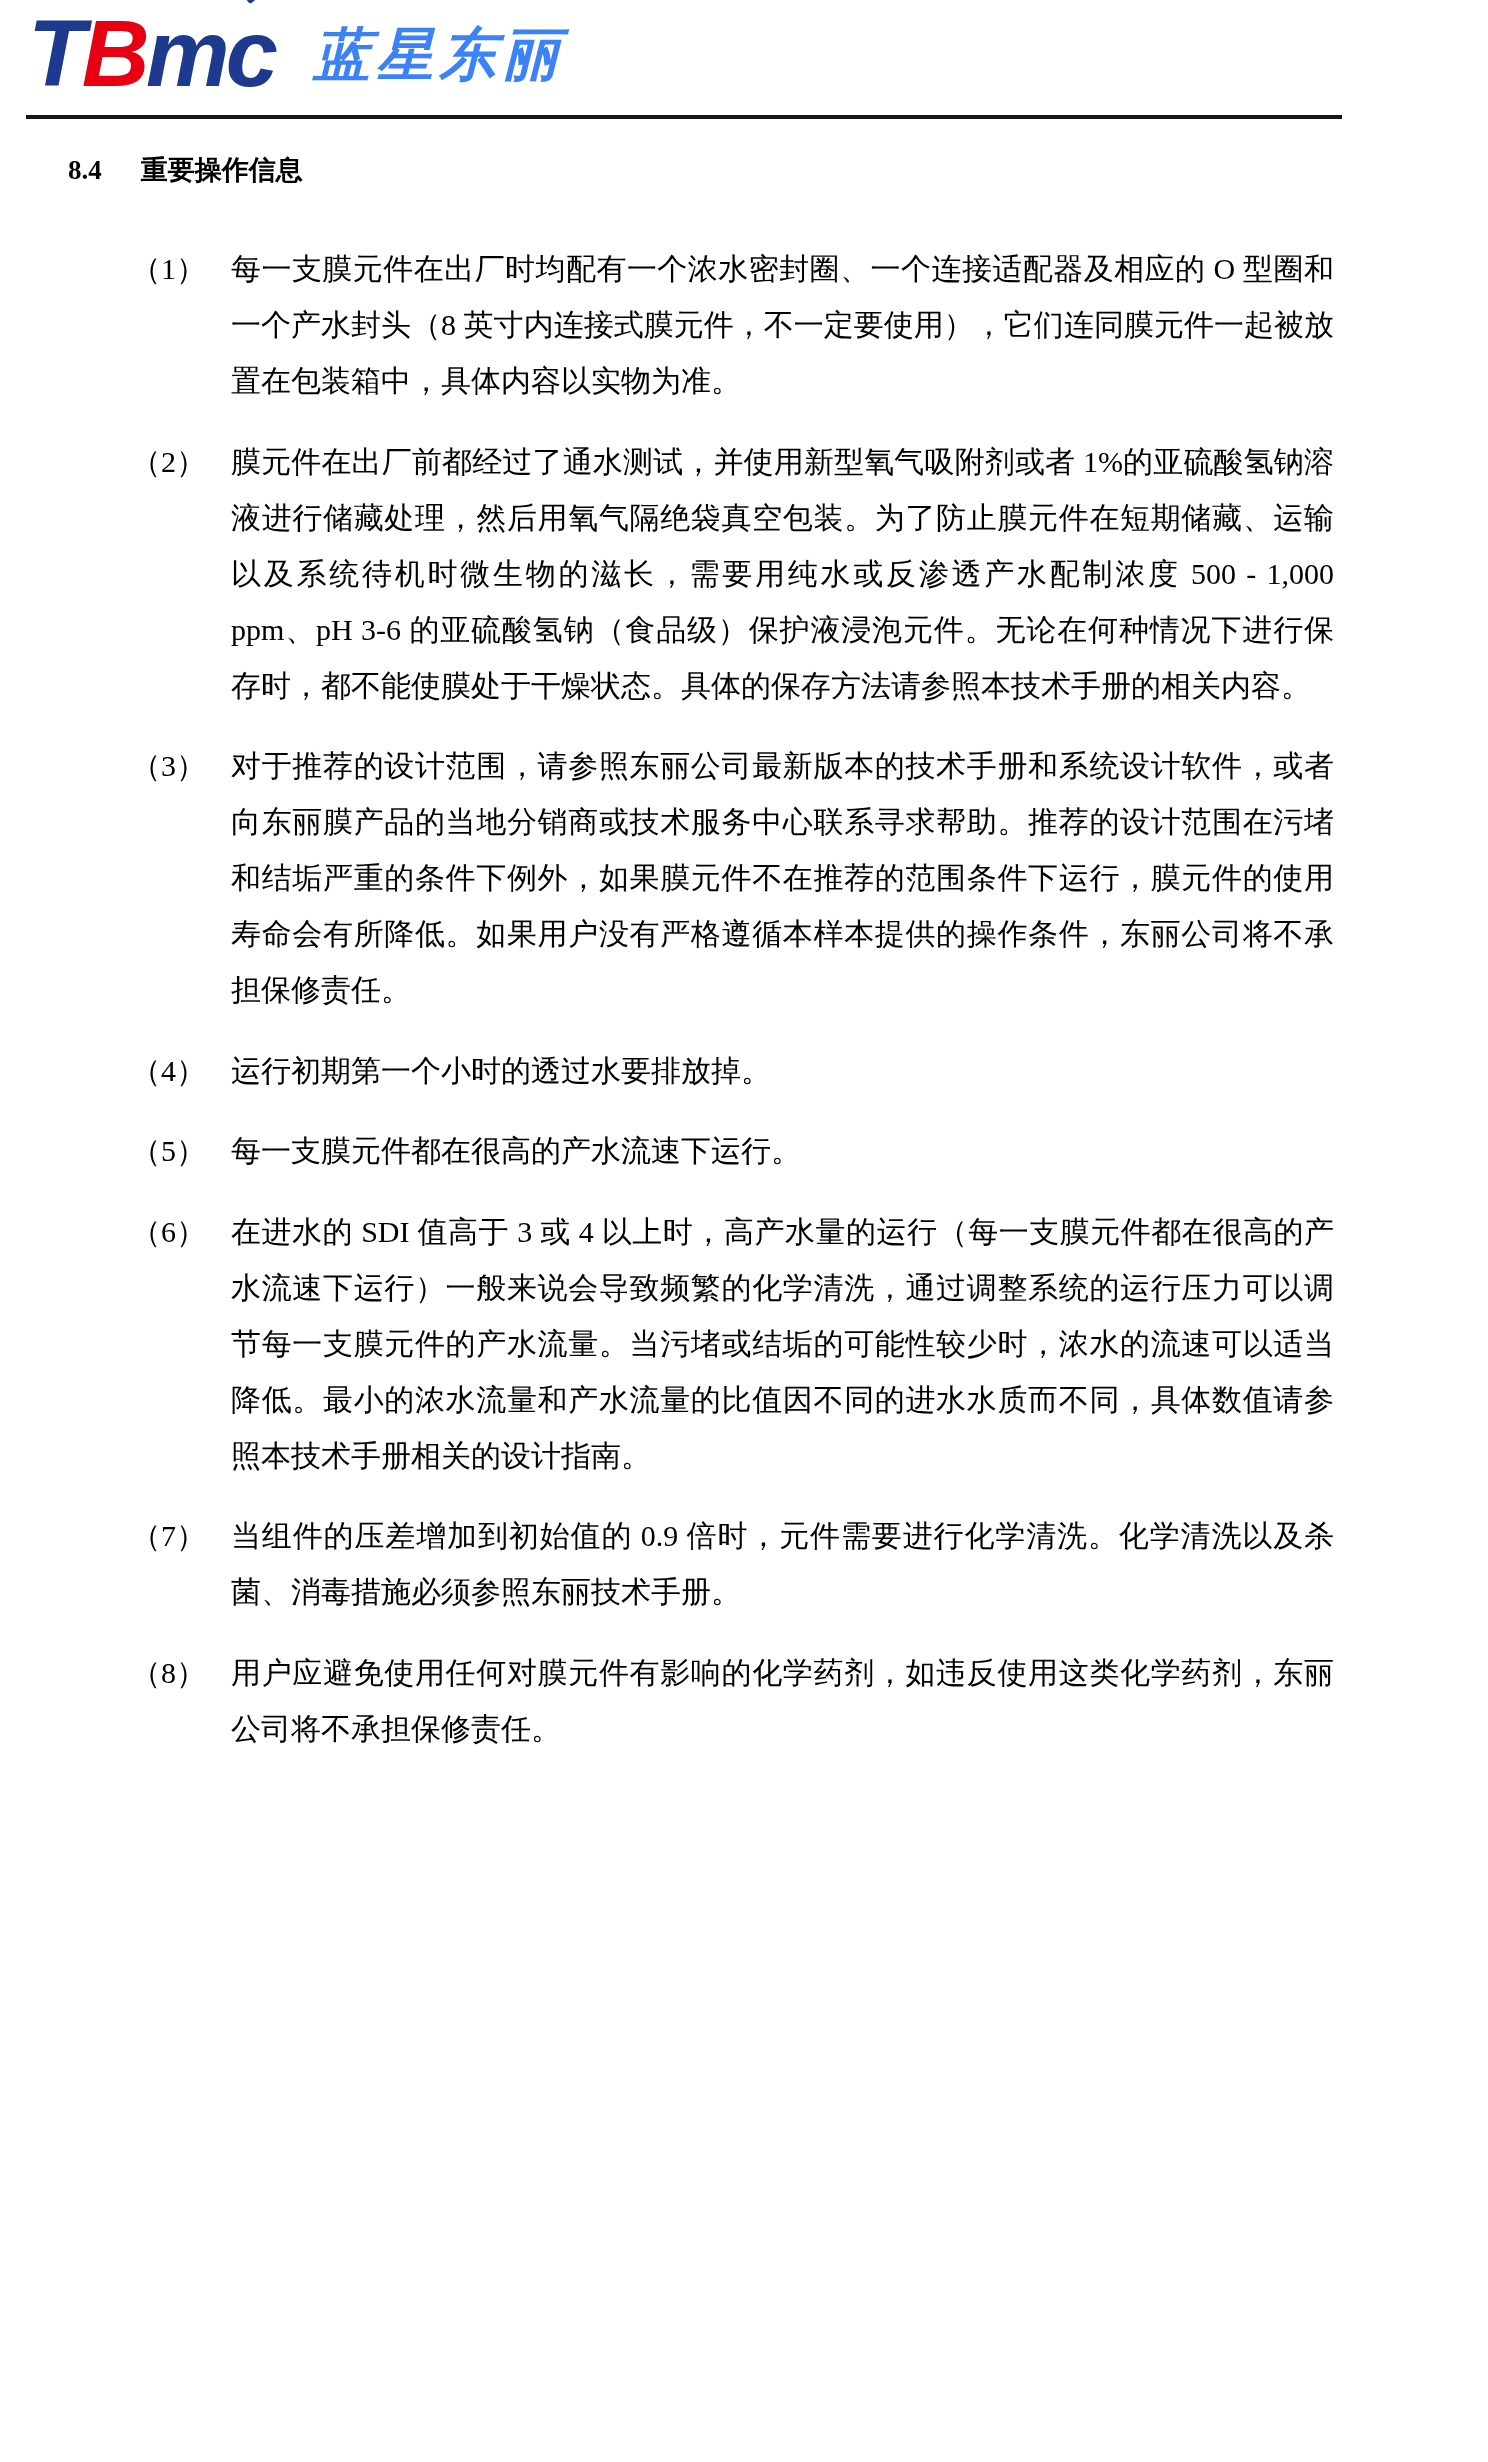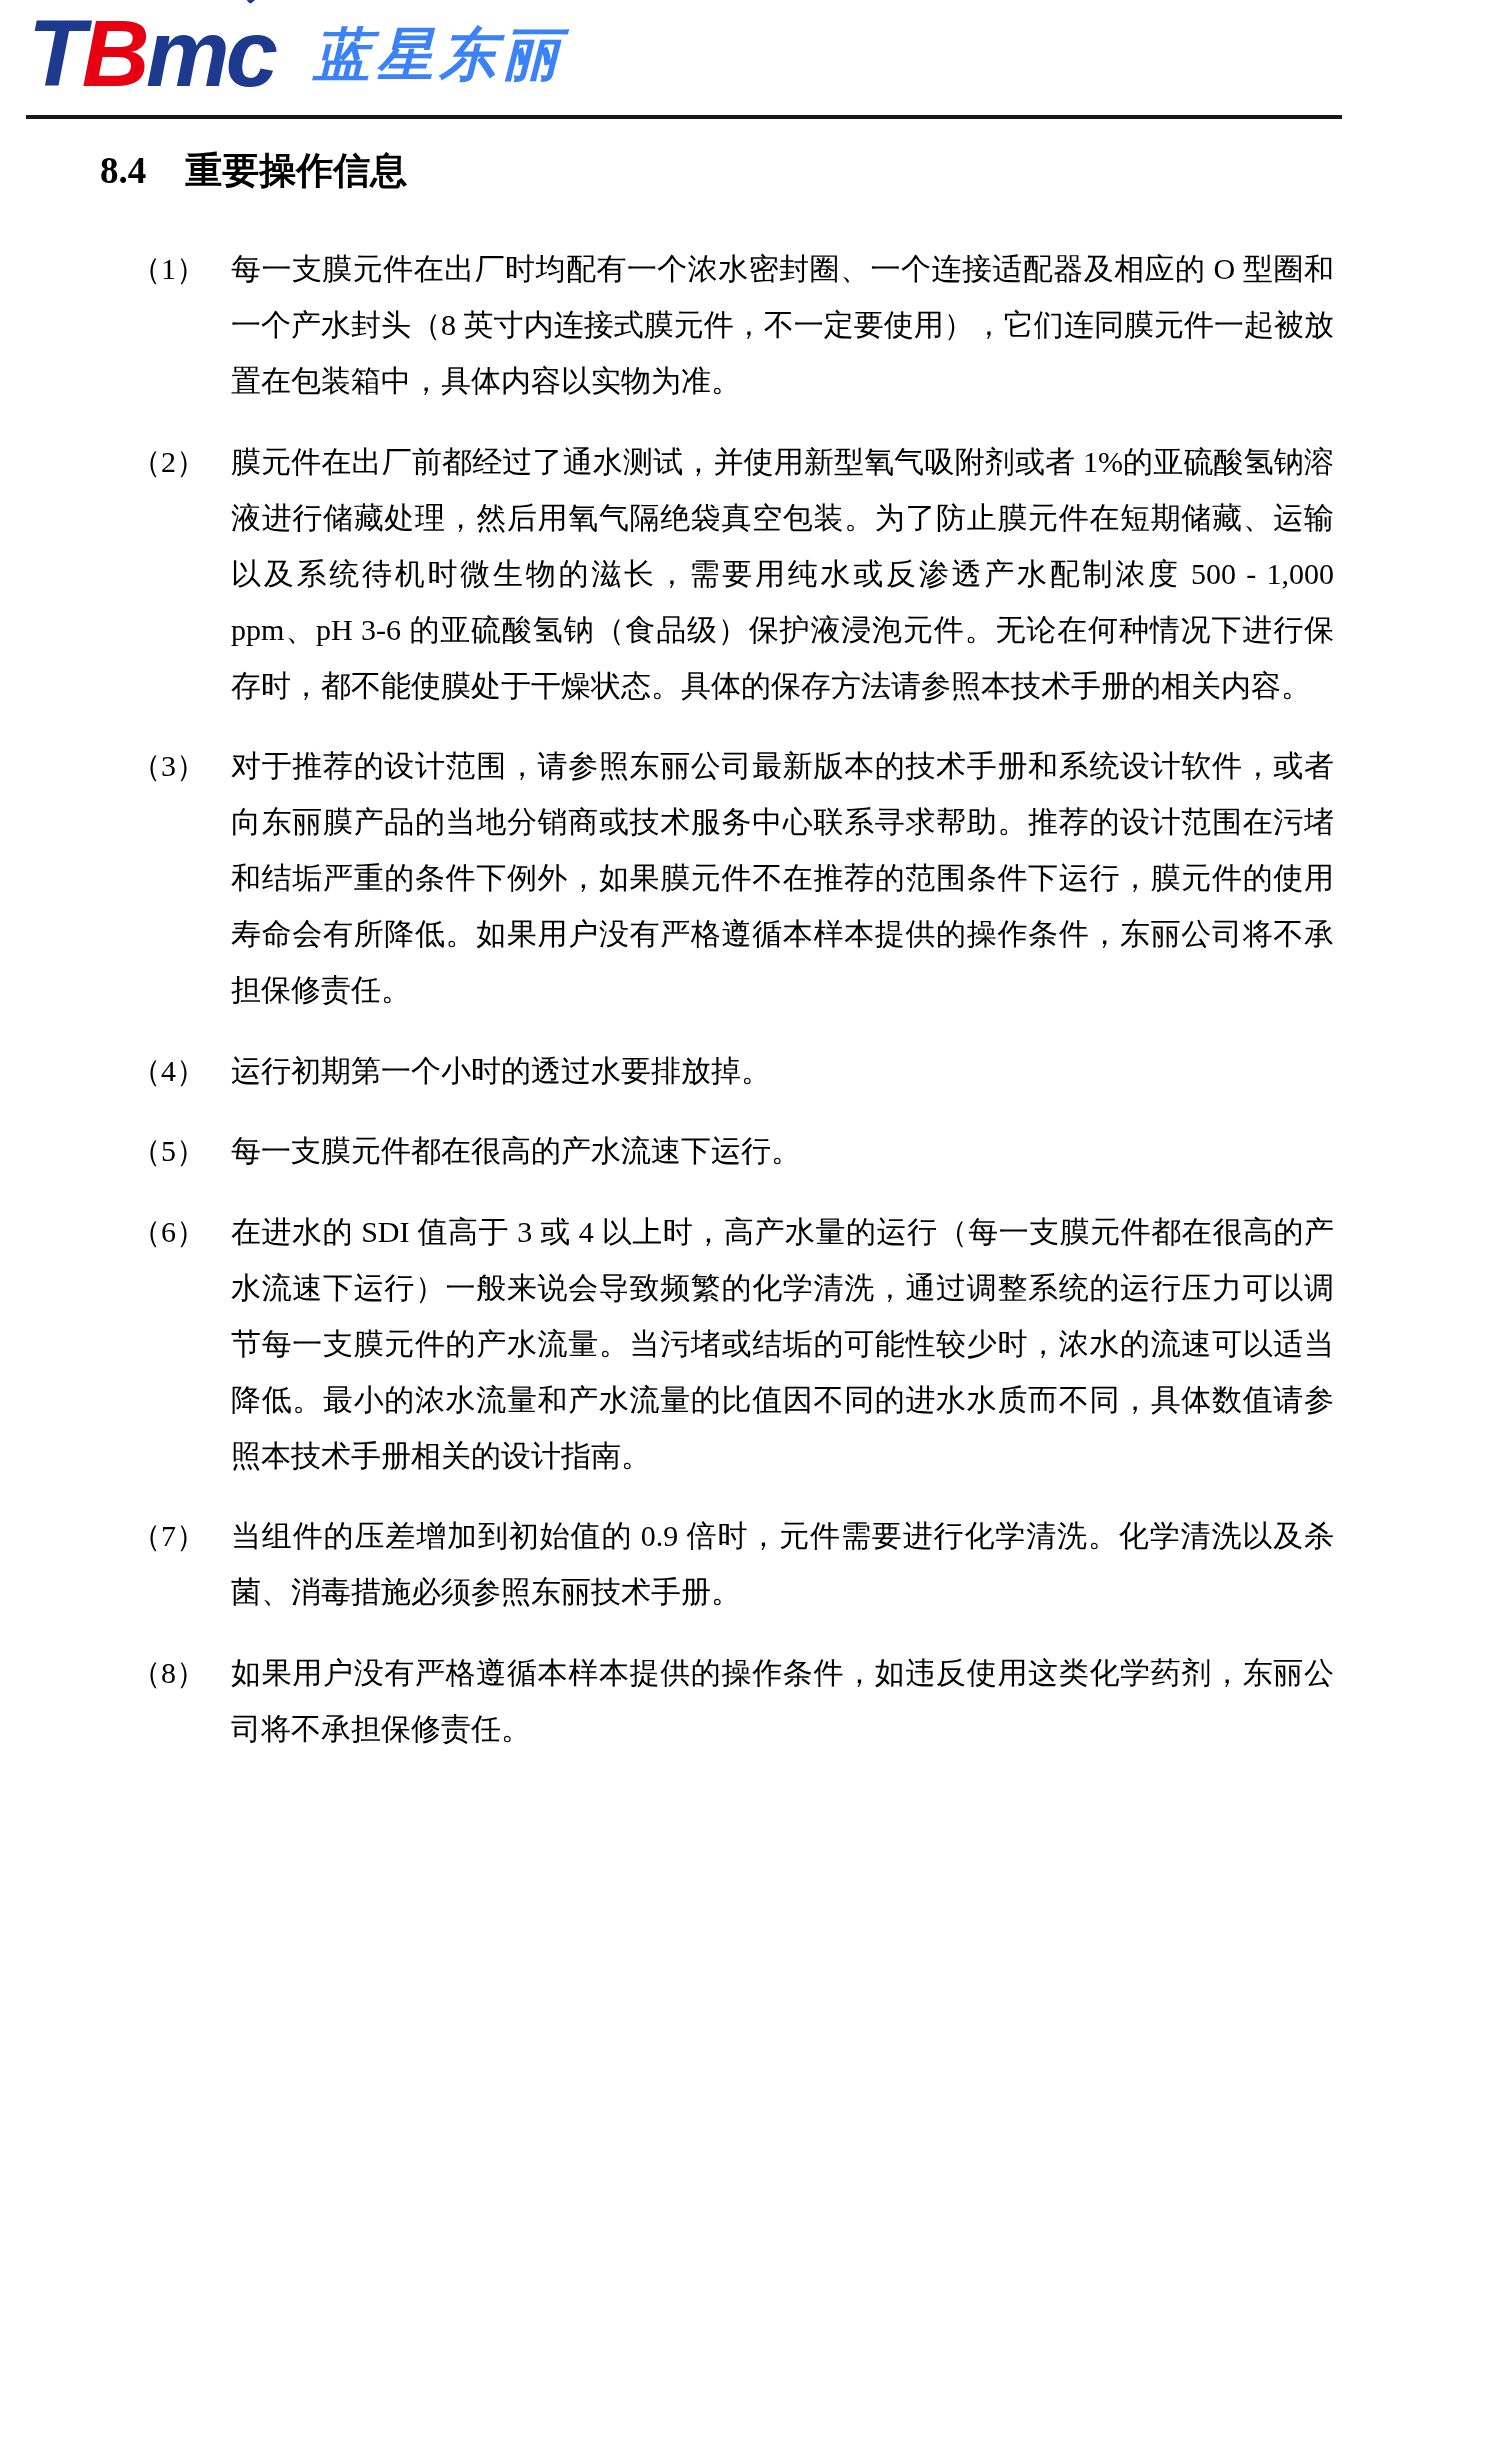--- a/index.html
+++ b/index.html
@@ -56,22 +56,22 @@
     position:absolute;
     top:115px; left:26px;
     width:1316px; height:3.7px;
     background:#161616;
   }
 
   
   .content { position:absolute; top:152px; left:0; right:0; }
 
   .section-heading {
-    margin-left:100px;
-    font-size:37px;
+    margin-left:68px;
+    font-size:27px;
     font-weight:bold;
     line-height:37px;
     display:flex;
   }
   .section-heading .sec-num { margin-right:39px; }
 
   .items { margin-top:52px; }
   .item {
     display:flex;
     margin:0 0 24.5px 131px;
@@ -163,20 +163,20 @@
       <div class="item">
         <div class="item-num">（6）</div>
         <div class="item-text">在进水的 SDI 值高于 3 或 4 以上时，高产水量的运行（每一支膜元件都在很高的产水流速下运行）一般来说会导致频繁的化学清洗，通过调整系统的运行压力可以调节每一支膜元件的产水流量。当污堵或结垢的可能性较少时，浓水的流速可以适当降低。最小的浓水流量和产水流量的比值因不同的进水水质而不同，具体数值请参照本技术手册相关的设计指南。</div>
       </div>
       <div class="item">
         <div class="item-num">（7）</div>
         <div class="item-text">当组件的压差增加到初始值的 0.9 倍时，元件需要进行化学清洗。化学清洗以及杀菌、消毒措施必须参照东丽技术手册。</div>
       </div>
       <div class="item">
         <div class="item-num">（8）</div>
-        <div class="item-text">如果用户没有严格遵循本样本提供的操作条件，如违反使用这类化学药剂，东丽公司将不承担保修责任。</div>
+        <div class="item-text">用户应避免使用任何对膜元件有影响的化学药剂，如违反使用这类化学药剂，东丽公司将不承担保修责任。</div>
       </div>
     </div>
 
 
   </div>
 </div>
 
 
 </body></html>

